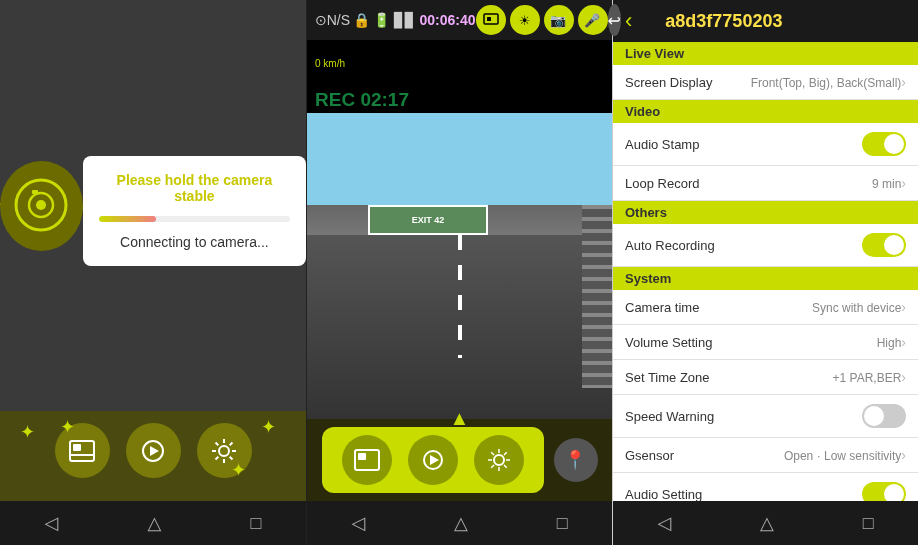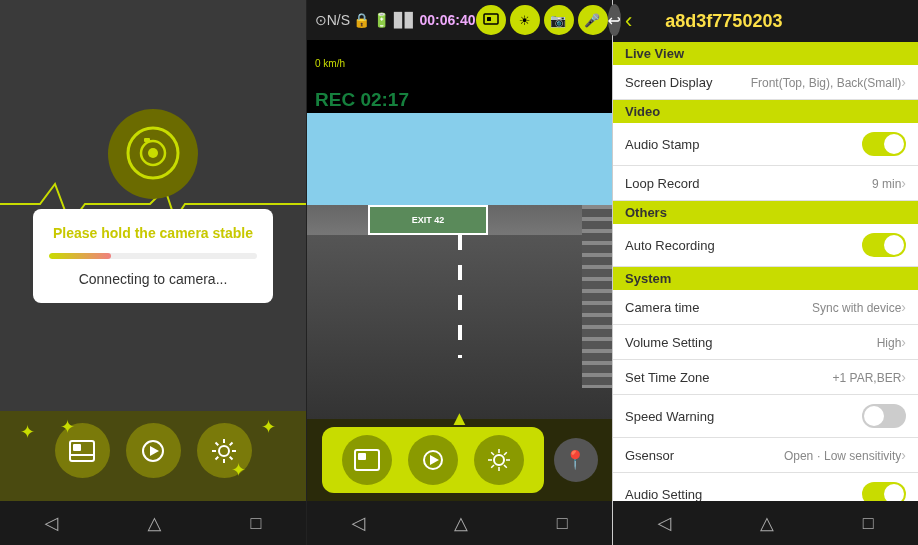--- a/index.html
+++ b/index.html
@@ -20,21 +20,21 @@
       display: flex;
       flex-direction: column;
       align-items: center;
       position: relative;
       overflow: hidden;
     }
     .panel1-top {
       width: 100%;
       flex: 1;
       display: flex;
-      flex-direction: column;
+      flex-direction: row;
       align-items: center;
       justify-content: center;
       position: relative;
     }
     .heartbeat-line {
       position: absolute;
       top: 50%;
       left: 0;
       width: 100%;
       transform: translateY(-50%);

